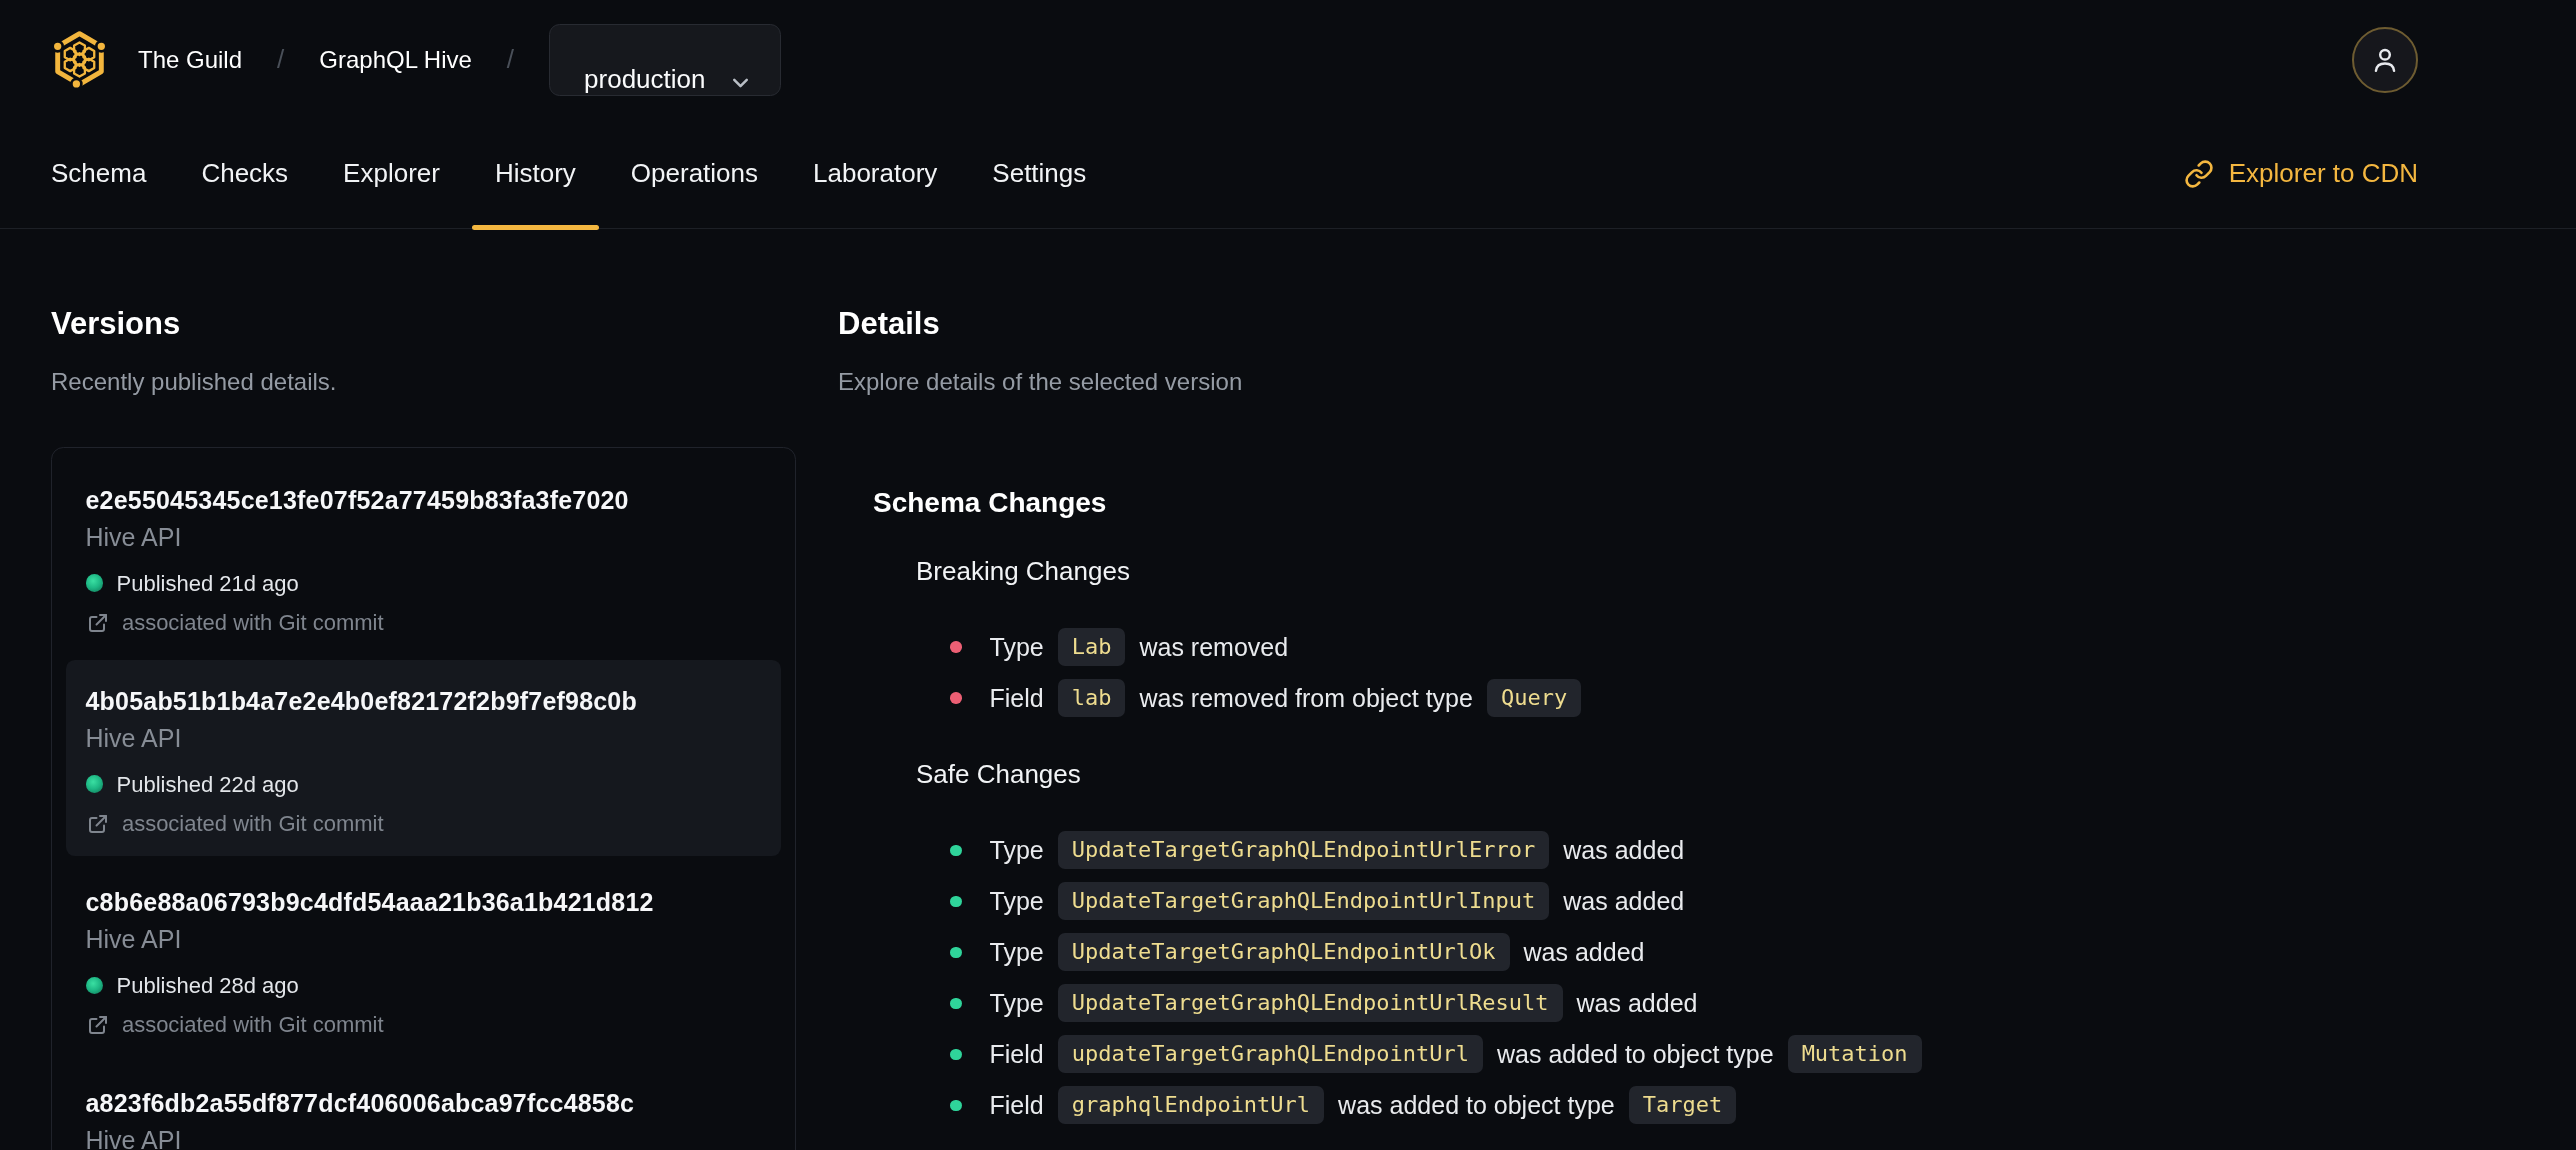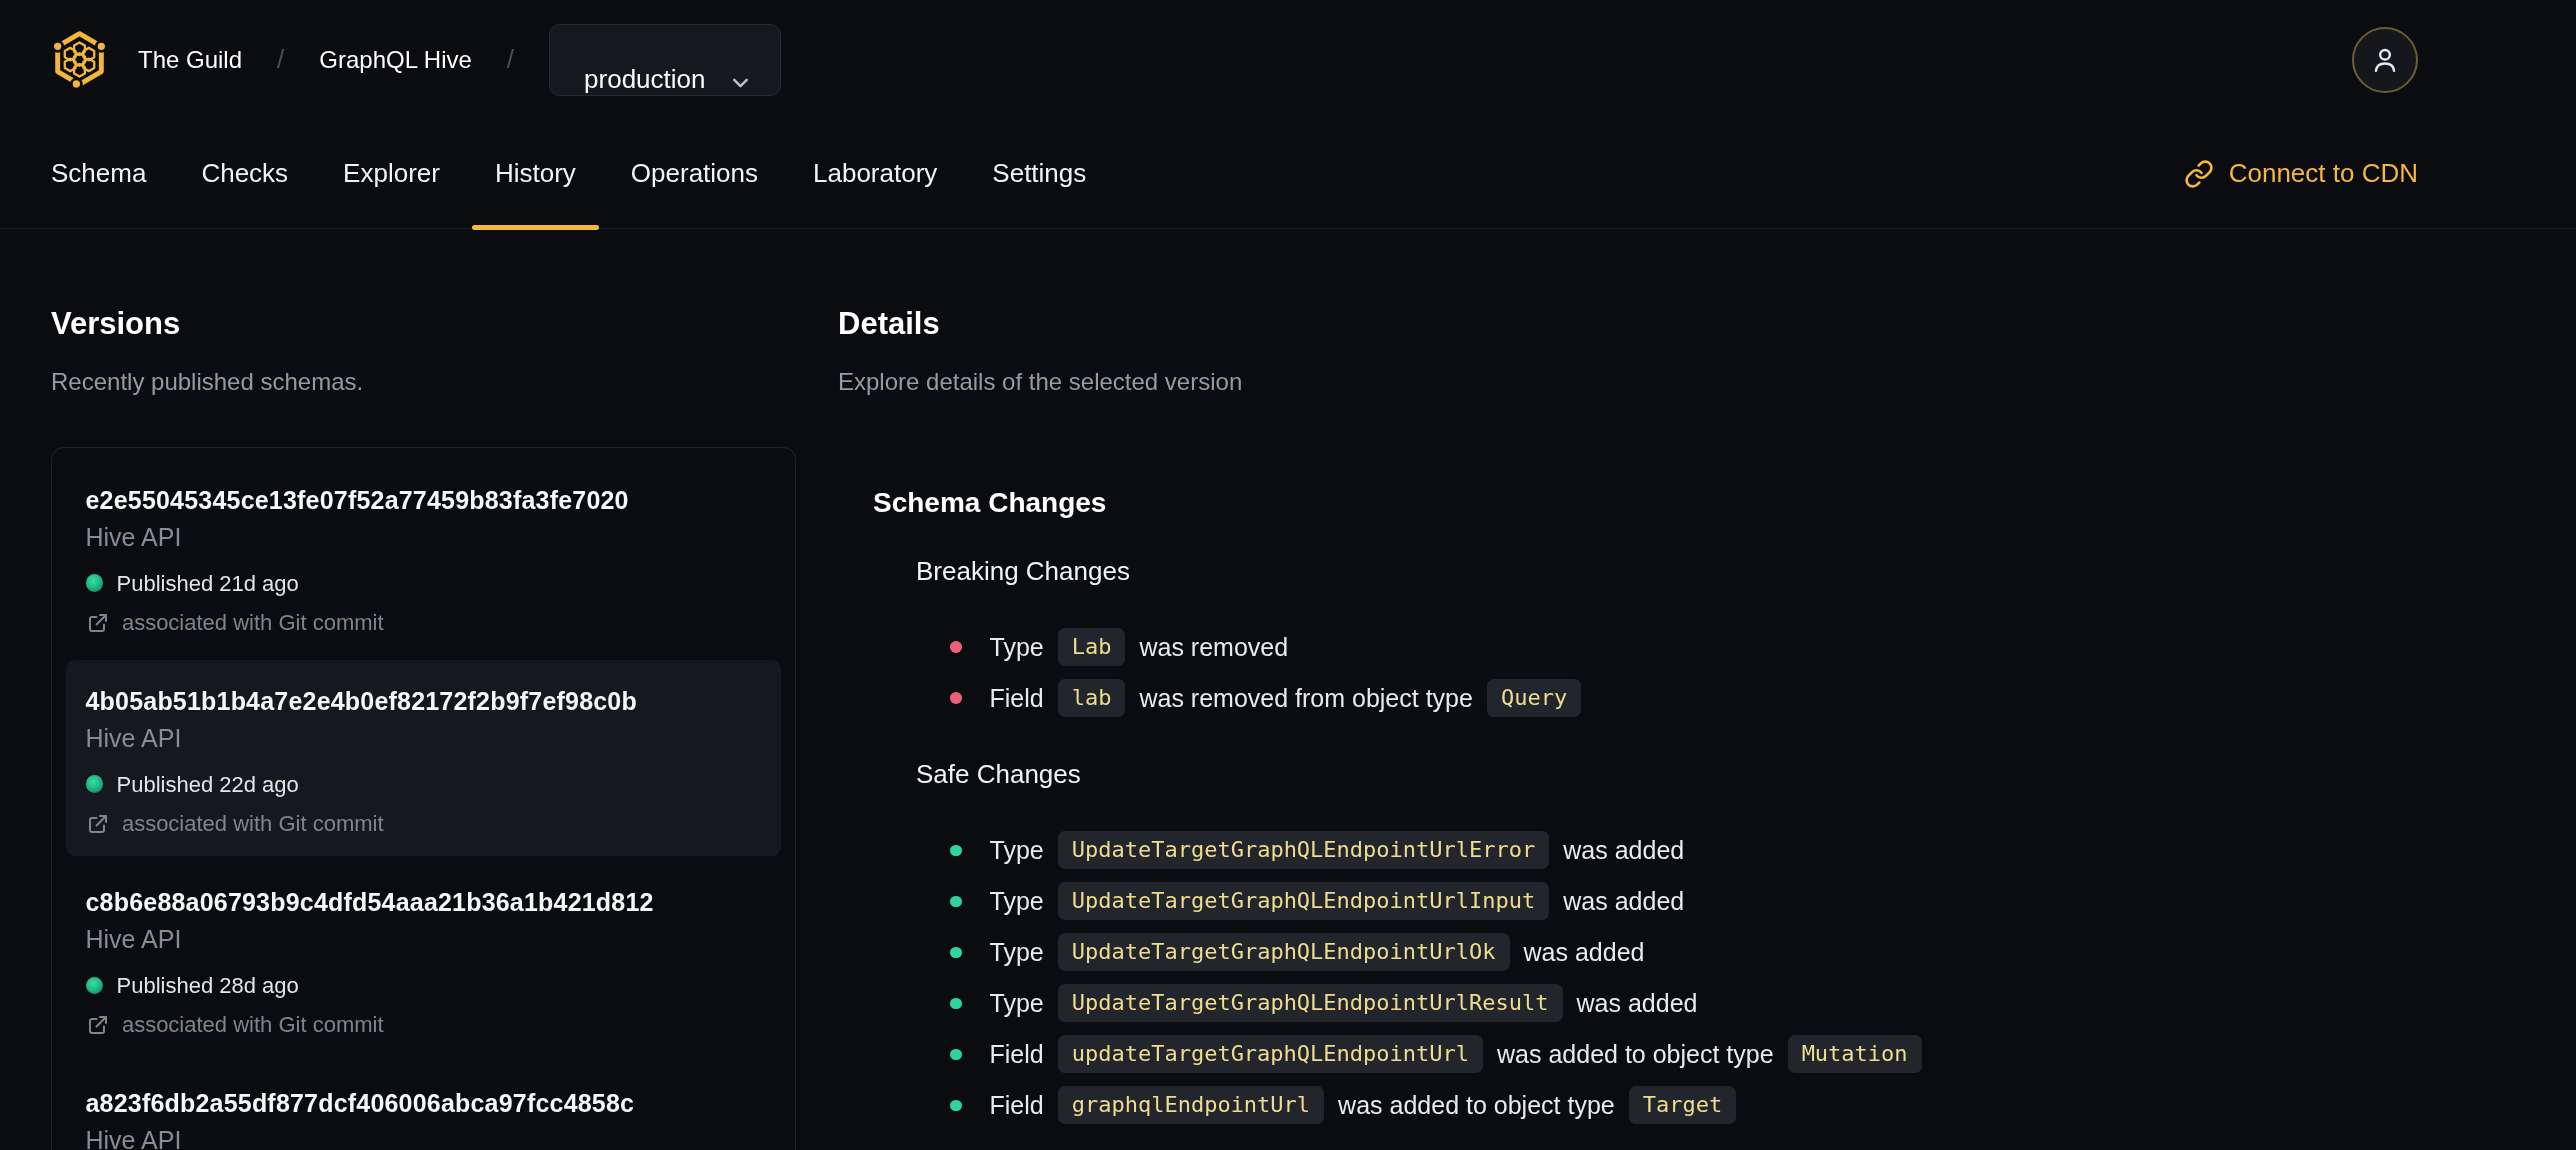--- a/index.html
+++ b/index.html
@@ -160,29 +160,29 @@
         </div>
         <div class="tab">
           <span class="tab-label">Settings</span>
         </div>
       </div>
     <div class="connect-cdn">
       <svg viewBox="0 0 24 24" fill="none" stroke="#f4b740" stroke-width="2.1" stroke-linecap="round" stroke-linejoin="round">
         <path d="M10 13a5 5 0 0 0 7.54.54l3-3a5 5 0 0 0-7.07-7.07l-1.72 1.71"></path>
         <path d="M14 11a5 5 0 0 0-7.54-.54l-3 3a5 5 0 0 0 7.07 7.07l1.71-1.71"></path>
       </svg>
-      <span>Connect to CDN</span>
+      <span>Explorer to CDN</span>
     </div>
   </nav>
 
   <main class="main">
 
     <section class="versions-col">
       <h2 class="col-title">Versions</h2>
-      <div class="col-sub">Recently published schemas.</div>
+      <div class="col-sub">Recently published details.</div>
       <div class="version-card" id="version-list">
           <article class="version-item">
             <div class="v-hash">e2e55045345ce13fe07f52a77459b83fa3fe7020</div>
             <div class="v-service">Hive API</div>
             <div class="v-status">
               <span class="status-dot"></span>
               <span>Published 21d ago</span>
             </div>
             <div class="v-git">
               <svg viewBox="0 0 24 24" fill="none" stroke="#7f858e" stroke-width="2" stroke-linecap="round" stroke-linejoin="round">

